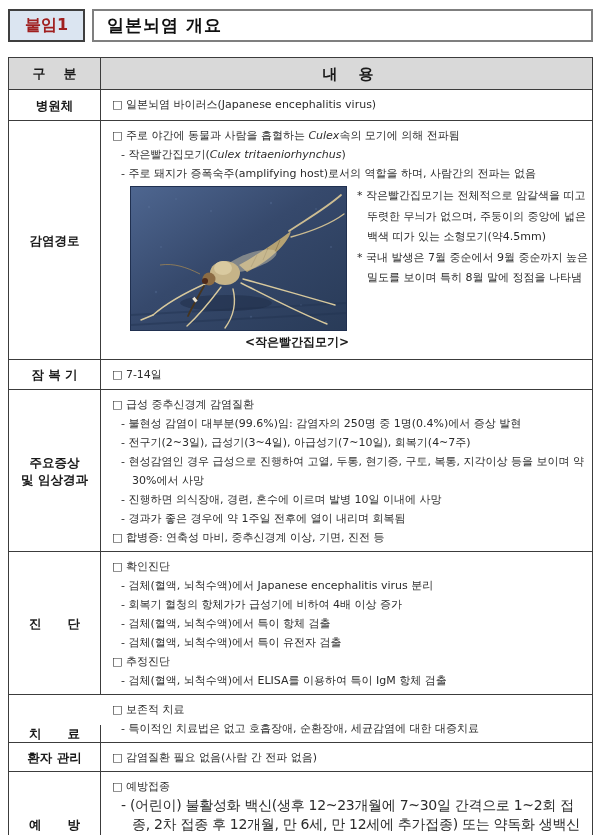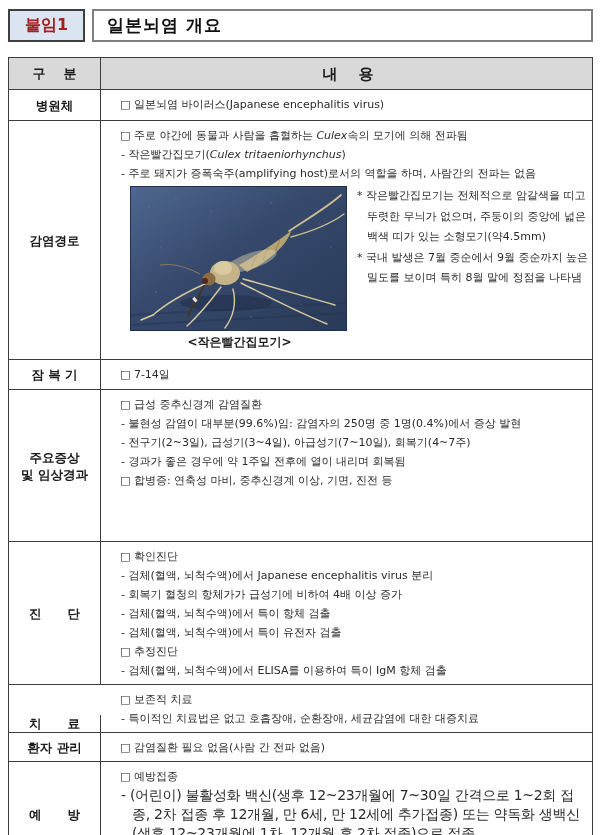--- a/index.html
+++ b/index.html
@@ -29,32 +29,32 @@
   .r-pathogen   { min-height:31px; }
   .r-route      { min-height:239px; }
   .r-incubation { min-height:30px; }
   .r-symptoms   { min-height:152px; }
   .r-diagnosis  { min-height:133px; }
   .r-treatment  { min-height:39px;align-items:flex-end; }
   .r-management { min-height:26px; }
   .r-prevention { min-height:78px; }
 
   
-  .b0 { padding-left:13px; text-indent:-13px;margin-left:8px; }
+  .b0 { padding-left:13px; text-indent:-13px; }
   .b1 { margin-left:9px;  padding-left:11px; text-indent:-11px; }
   .it { font-style:italic; }
   .condensed { font-size:14px; letter-spacing:-0.3px; line-height:19px; }
 
   
   .figure-row { display:flex; margin-top:3px; margin-left:18px; }
   .photo-frame { width:217px; height:145px; flex:0 0 217px; border:1px solid #203050; }
   .photo-frame svg { display:block; }
   .side-notes { width:232px; margin-left:10px; font-size:11px; line-height:20.5px; color:#2b2b2b; }
   .note { padding-left:10px; text-indent:-10px; }
-  .caption { width:219px; margin-left:18px; text-align:center; font-size:12px; font-weight:bold; color:#1a1a1a; margin-top:2px; }
+  .caption { width:219px; margin-left:18px; text-align:right; font-size:12px; font-weight:bold; color:#1a1a1a; margin-top:2px; }
 </style>
 </head>
 <body>
 
 <div class="page">
 
   <div class="header-row">
     <div class="badge">붙임1</div>
     <div class="title-box">일본뇌염 개요</div>
   </div>
@@ -164,20 +164,22 @@
       </div>
     </div>
 
     <div class="trow r-symptoms">
       <div class="cell-label">주요증상
 및 임상경과</div>
       <div class="cell-content">
         <div class="b0">□ 급성 중추신경계 감염질환</div>
         <div class="b1">- 불현성 감염이 대부분(99.6%)임: 감염자의 250명 중 1명(0.4%)에서 증상 발현</div>
         <div class="b1">- 전구기(2~3일), 급성기(3~4일), 아급성기(7~10일), 회복기(4~7주)</div>
+        <div class="b1">- 현성감염인 경우 급성으로 진행하여 고열, 두통, 현기증, 구토, 복통, 지각이상 등을 보이며 약 30%에서 사망</div>
+        <div class="b1">- 진행하면 의식장애, 경련, 혼수에 이르며 발병 10일 이내에 사망</div>
         <div class="b1">- 경과가 좋은 경우에 약 1주일 전후에 열이 내리며 회복됨</div>
         <div class="b0">□ 합병증: 연축성 마비, 중추신경계 이상, 기면, 진전 등</div>
       </div>
     </div>
 
     <div class="trow r-diagnosis">
       <div class="cell-label">진      단</div>
       <div class="cell-content">
         <div class="b0">□ 확인진단</div>
         <div class="b1">- 검체(혈액, 뇌척수액)에서 Japanese encephalitis virus 분리</div>

